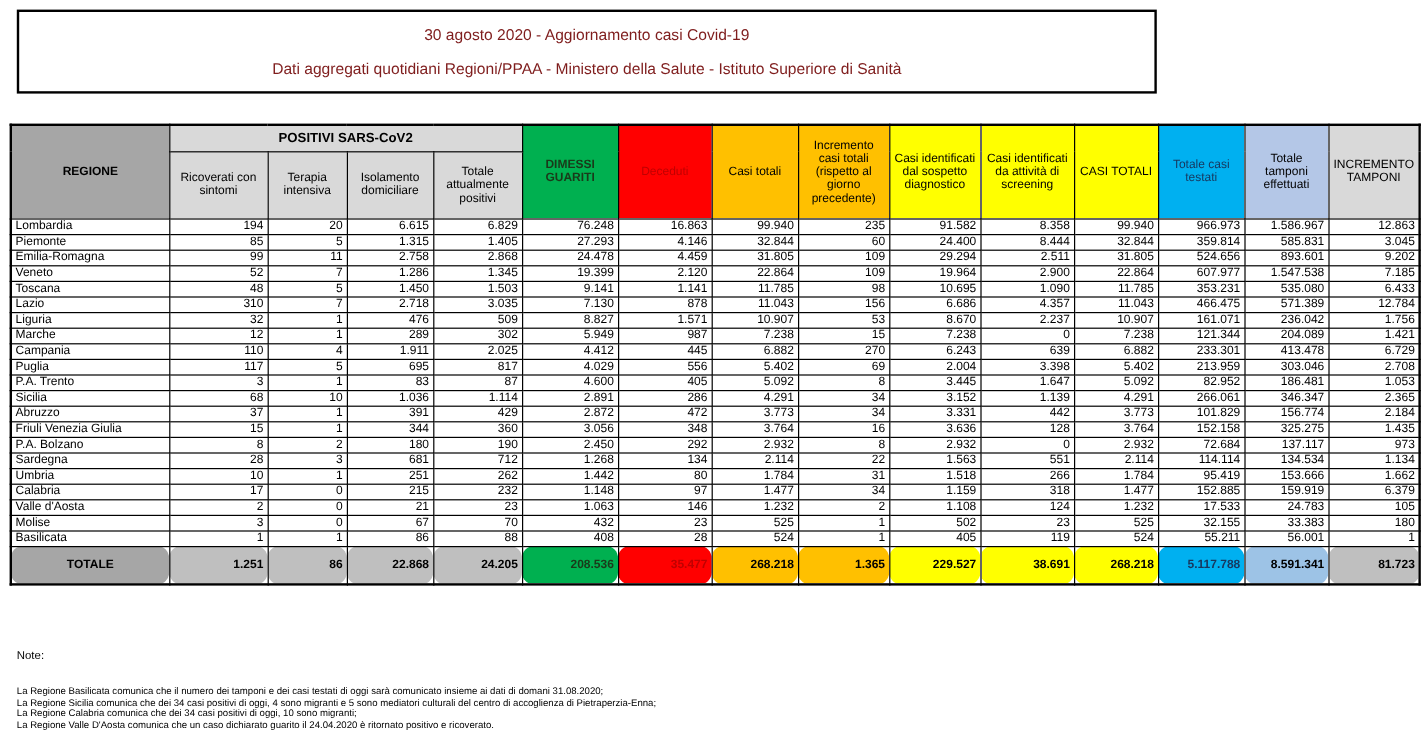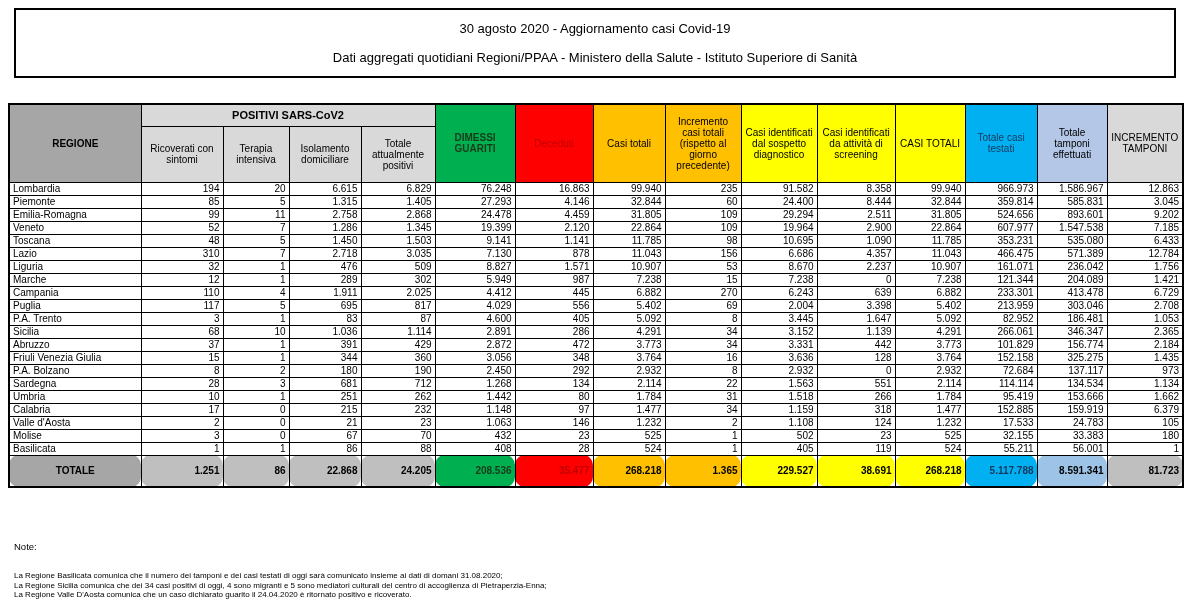--- a/index.html
+++ b/index.html
@@ -6,25 +6,25 @@
   html, body {
     margin: 0; padding: 0;
     width: 1190px; height: 609px;
     background: #ffffff;
     font-family: "Liberation Sans", sans-serif;
     position: relative;
   }
   .title-box {
     position: absolute;
     left: 14px; top: 8px;
-    width: 1162px;
+    width: 950px;
     border: 2px solid #000;
     text-align: center;
     font-size: 13px;
-    color: #000000;
+    color: #7f1d1d;
     padding: 9px 0 11px 0;
   }
   .title-line1 { margin: 2px 0 0 0; }
   .title-line2 { margin: 14px 0 0 0; }
 
   table.covid {
     position: absolute;
     left: 8px; top: 103px;
     width: 1174px;
     border-collapse: collapse;
@@ -500,14 +500,15 @@
         <td class="t-peri">8.591.341</td>
         <td class="t-gray2">81.723</td>
       </tr>
     </tfoot>
 </table>
 
 <div class="notes">
   <div class="notes-title">Note:</div>
   <div class="note-line">La Regione Basilicata comunica che il numero dei tamponi e dei casi testati di oggi sarà comunicato insieme ai dati di domani 31.08.2020;</div>
   <div class="note-line">La Regione Sicilia comunica che dei 34 casi positivi di oggi, 4 sono migranti e 5 sono mediatori culturali del centro di accoglienza di Pietraperzia-Enna;</div>
+  <div class="note-line">La Regione Calabria comunica che dei 34 casi positivi di oggi, 10 sono migranti;</div>
   <div class="note-line">La Regione Valle D'Aosta comunica che un caso dichiarato guarito il 24.04.2020 è ritornato positivo e ricoverato.</div>
 </div>
 
 </body></html>

